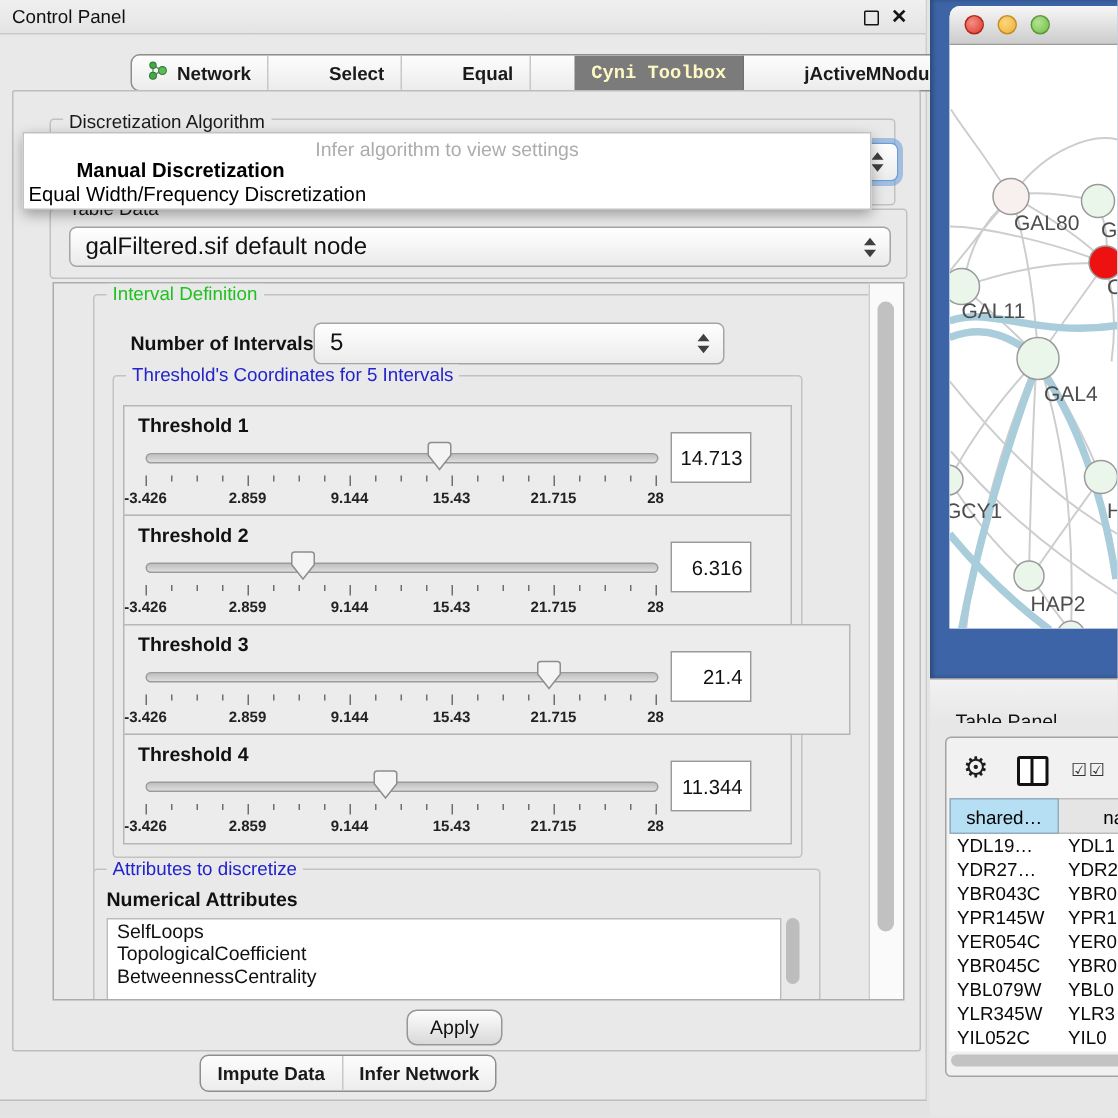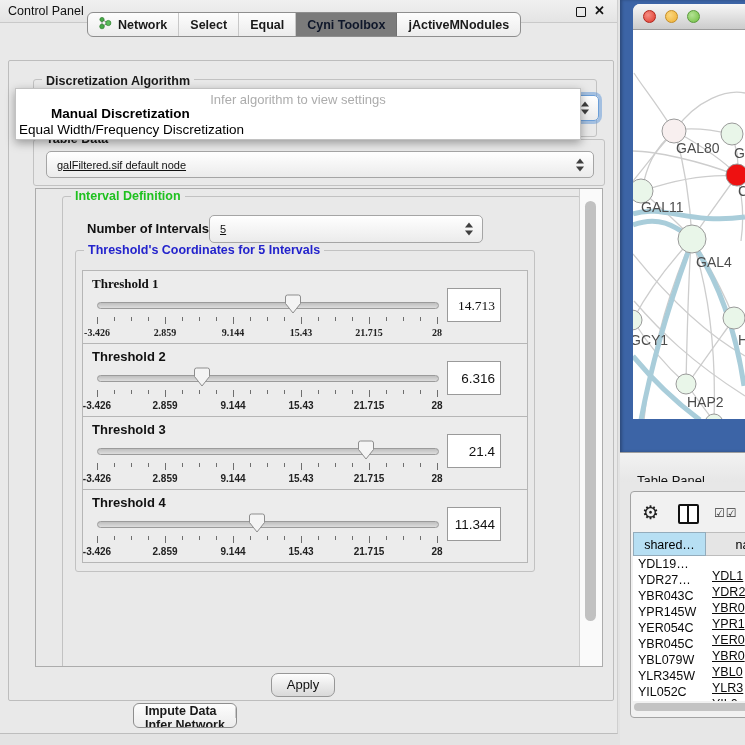--- a/index.html
+++ b/index.html
@@ -12,35 +12,35 @@
     background:linear-gradient(#F0F0F0,#E4E4E4);border-bottom:1px solid #C9C9C9;}
   #cp-title{position:absolute;left:8px;top:4px;font-size:12.5px;color:#111;}
   #cp-float{position:absolute;left:576px;top:7px;width:8px;height:8px;border:1.5px solid #151515;border-radius:1px;cursor:pointer;}
   #cp-close{position:absolute;left:594px;top:3px;font-size:13px;font-weight:700;color:#151515;cursor:pointer;}
   
   .tabgroup{position:absolute;display:flex;height:23px;border:1px solid #8E8E8E;
     border-radius:6px;overflow:hidden;background:linear-gradient(#FDFDFD,#ECECEC);}
   .tab{display:flex;align-items:center;padding:0 11px;font-size:12.5px;font-weight:700;
     color:#1A1A1A;border-right:1px solid #C8C8C8;white-space:nowrap;cursor:pointer;}
   .tab:last-child{border-right:none;}
-  .tab.selected{background:#7B7B7B;color:#0f172a;border-right-color:#707070;}
+  .tab.selected{background:#7B7B7B;color:#fef9c3;border-right-color:#707070;font-family:Liberation Mono, monospace;}
   .tab .net-ico{margin-right:6px;display:inline-block;}
   
   #main-panel{position:absolute;left:8px;top:60px;width:604px;height:639px;
     background:#E9E9E9;border:1px solid #BDBDBD;border-radius:2px;}
   .group{position:absolute;border:1px solid #C2C2C2;border-radius:3px;}
   .gtitle{position:absolute;top:-8px;left:8px;background:#E9E9E9;padding:0 4px;
-    font-size:12.5px;color:#1A1A1A;white-space:nowrap;font-weight:bold;}
+    font-size:12.5px;color:#1A1A1A;white-space:nowrap;}
   .gtitle.green{color:#1FC11F;}
   .gtitle.blue{color:#2323CC;}
   
   .combo{position:absolute;background:linear-gradient(#FFFFFF,#EBEBEB);
     border:1px solid #A5A5A5;border-radius:5px;cursor:pointer;}
   .combo .txt{position:absolute;left:10px;top:50%;transform:translateY(-50%);
-    font-size:11px;color:#111;white-space:nowrap;text-decoration:underline;}
+    font-size:16px;color:#111;white-space:nowrap;}
   .stepper{position:absolute;right:8px;top:50%;transform:translateY(-50%);width:9px;height:13px;}
   .stepper::before{content:"";position:absolute;left:0;top:0;
     border-left:4.5px solid transparent;border-right:4.5px solid transparent;border-bottom:5px solid #3F3F3F;}
   .stepper::after{content:"";position:absolute;left:0;bottom:0;
     border-left:4.5px solid transparent;border-right:4.5px solid transparent;border-top:5px solid #3F3F3F;}
   
   #algo-combo{left:36px;top:34px;width:552px;height:24px;border:1px solid #6C9FD8;
     box-shadow:0 0 0 3px rgba(106,156,216,.55);}
   
   #algo-popup{position:absolute;left:6px;top:27px;width:564px;height:50px;background:#FFFFFF;
@@ -105,36 +105,36 @@
     border:2px solid #111;border-radius:2px;cursor:pointer;}
   #tp-cols::after{content:"";position:absolute;left:7px;top:0;width:2px;height:16px;background:#111;}
   #tp-checks{position:absolute;left:83px;top:14px;font-size:12px;color:#333;letter-spacing:1px;cursor:pointer;}
   .hdr-cell{position:absolute;top:40px;height:24px;box-sizing:border-box;font-size:12.5px;
     color:#000;text-align:center;line-height:24px;cursor:pointer;overflow:hidden;}
   #hdr-1{left:2px;width:73px;background:#B7DFF3;border:1px solid #93ACBC;}
   #hdr-2{left:75px;width:74px;background:#E5E5E5;border:1px solid #BDBDBD;border-left:none;}
   #rows{position:absolute;left:2px;top:64px;width:147px;height:145px;background:#FFF;overflow:hidden;}
   .trow{position:relative;height:16px;font-size:12.5px;color:#0A0A0A;white-space:nowrap;cursor:pointer;}
   .trow .c1{position:absolute;left:5px;top:0;line-height:16px;}
-  .trow .c2{position:absolute;left:79px;top:12px;line-height:16px;text-decoration:underline;}
+  .trow .c2{position:absolute;left:79px;top:0;line-height:16px;}
   #h-scroll{position:absolute;left:3px;top:211px;width:118px;height:8px;
     background:#C3C3C3;border-radius:4px;cursor:pointer;}
   svg text{font-family:"Liberation Sans",sans-serif;}
 </style>
 </head>
 <body>
 
 <div id="control-panel">
   <div id="cp-titlebar">
     <span id="cp-title">Control Panel</span>
     <div id="cp-float"></div>
     <span id="cp-close">✕</span>
   </div>
 
-  <div class="tabgroup" style="left:87px;top:12px;">
+  <div class="tabgroup" style="left:87px;top:36px;gap:29px;">
     <div class="tab">
       <span class="net-ico">
         <svg width="13" height="14" viewBox="0 0 13 14">
           <path d="M3,3.5 L9,7 M3,10.5 L9,7 M3,3.5 L3,10.5" stroke="#8A8A8A" stroke-width="1"></path>
           <circle cx="3" cy="3.5" r="2.1" fill="#47A847" stroke="#2E7D2E" stroke-width=".7"></circle>
           <circle cx="3" cy="10.5" r="2.3" fill="#47A847" stroke="#2E7D2E" stroke-width=".7"></circle>
           <circle cx="9.3" cy="7" r="2.6" fill="#5BBB5B" stroke="#2E7D2E" stroke-width=".7"></circle>
         </svg></span>
       <span>Network</span>
     </div>
@@ -181,21 +181,21 @@
         <span class="gtitle green">Interval Definition</span>
         <span style="position:absolute;left:24px;top:24px;font-size:13px;font-weight:700;color:#111;">Number of Intervals</span>
         <div class="combo" style="left:146px;top:18px;width:272px;height:26px;">
           <span class="txt">5</span>
           <span class="stepper"></span>
         </div>
 
         <div class="group" style="left:12px;top:53px;width:458px;height:320px;">
           <span class="gtitle blue">Threshold's Coordinates for 5 Intervals</span>
 
-          <div class="tbox" style="top:19px;font-family:Liberation Serif, serif;">
+          <div class="tbox" style="top:19px;">
             <span class="tbox-label">Threshold 1</span>
             <div class="slider">
                 <div class="track"></div>
                 <div class="tick major" style="left: 0%;"></div>
                 <div class="tick" style="left: 5%;"></div>
                 <div class="tick" style="left: 10%;"></div>
                 <div class="tick" style="left: 15%;"></div>
                 <div class="tick major" style="left: 20%;"></div>
                 <div class="tick" style="left: 25%;"></div>
                 <div class="tick" style="left: 30%;"></div>
@@ -255,21 +255,21 @@
                 <span class="tick-label" style="left: 40%;">9.144</span>
                 <span class="tick-label" style="left: 60%;">15.43</span>
                 <span class="tick-label" style="left: 80%;">21.715</span>
                 <span class="tick-label" style="left: 100%;">28</span>
                 <div class="thumb" style="left: 31%;"><svg width="17" height="20" viewBox="0 0 17 20">
                     <path d="M3,1 h11 a2,2 0 0 1 2,2 v6.5 L8.5,19 L1,9.5 V3 a2,2 0 0 1 2,-2 Z" fill="#F4F4F4" stroke="#8D8D8D" stroke-width="1"></path>
                   </svg></div>
               </div>
             <div class="valbox">6.316</div>
           </div>
-          <div class="tbox" style="top:165px;">
+          <div class="tbox" style="top:165px;padding-left:39px;">
             <span class="tbox-label">Threshold 3</span>
             <div class="slider">
                 <div class="track"></div>
                 <div class="tick major" style="left: 0%;"></div>
                 <div class="tick" style="left: 5%;"></div>
                 <div class="tick" style="left: 10%;"></div>
                 <div class="tick" style="left: 15%;"></div>
                 <div class="tick major" style="left: 20%;"></div>
                 <div class="tick" style="left: 25%;"></div>
                 <div class="tick" style="left: 30%;"></div>
@@ -332,30 +332,40 @@
                 <span class="tick-label" style="left: 100%;">28</span>
                 <div class="thumb" style="left: 47%;"><svg width="17" height="20" viewBox="0 0 17 20">
                     <path d="M3,1 h11 a2,2 0 0 1 2,2 v6.5 L8.5,19 L1,9.5 V3 a2,2 0 0 1 2,-2 Z" fill="#F4F4F4" stroke="#8D8D8D" stroke-width="1"></path>
                   </svg></div>
               </div>
             <div class="valbox">11.344</div>
           </div>
         </div>
       </div>
 
+      <div class="group" style="left:26px;top:390px;width:483px;height:150px;background:#E9E9E9;">
+        <span class="gtitle blue">Attributes to discretize</span>
+        <span class="sublabel">Numerical Attributes</span>
+        <div class="attr-list">
+            <div class="attr-item">SelfLoops</div>
+            <div class="attr-item">TopologicalCoefficient</div>
+            <div class="attr-item">BetweennessCentrality</div>
+          </div>
+        <div id="attr-scroll"></div>
+      </div>
 
       <div id="v-scroll-track">
         <div id="v-scroll-thumb"></div>
       </div>
     </div>
 
     <div id="apply-btn">Apply</div>
   </div>
 
-  <div class="tabgroup" style="left:133px;top:703px;flex-direction:column;">
+  <div class="tabgroup" style="left:133px;top:703px;">
     <div class="tab">
       <span>Impute Data</span>
       </div>
     <div class="tab">
       <span>Infer Network</span>
       </div>
   </div>
 </div>
 
 <div id="net-frame">

